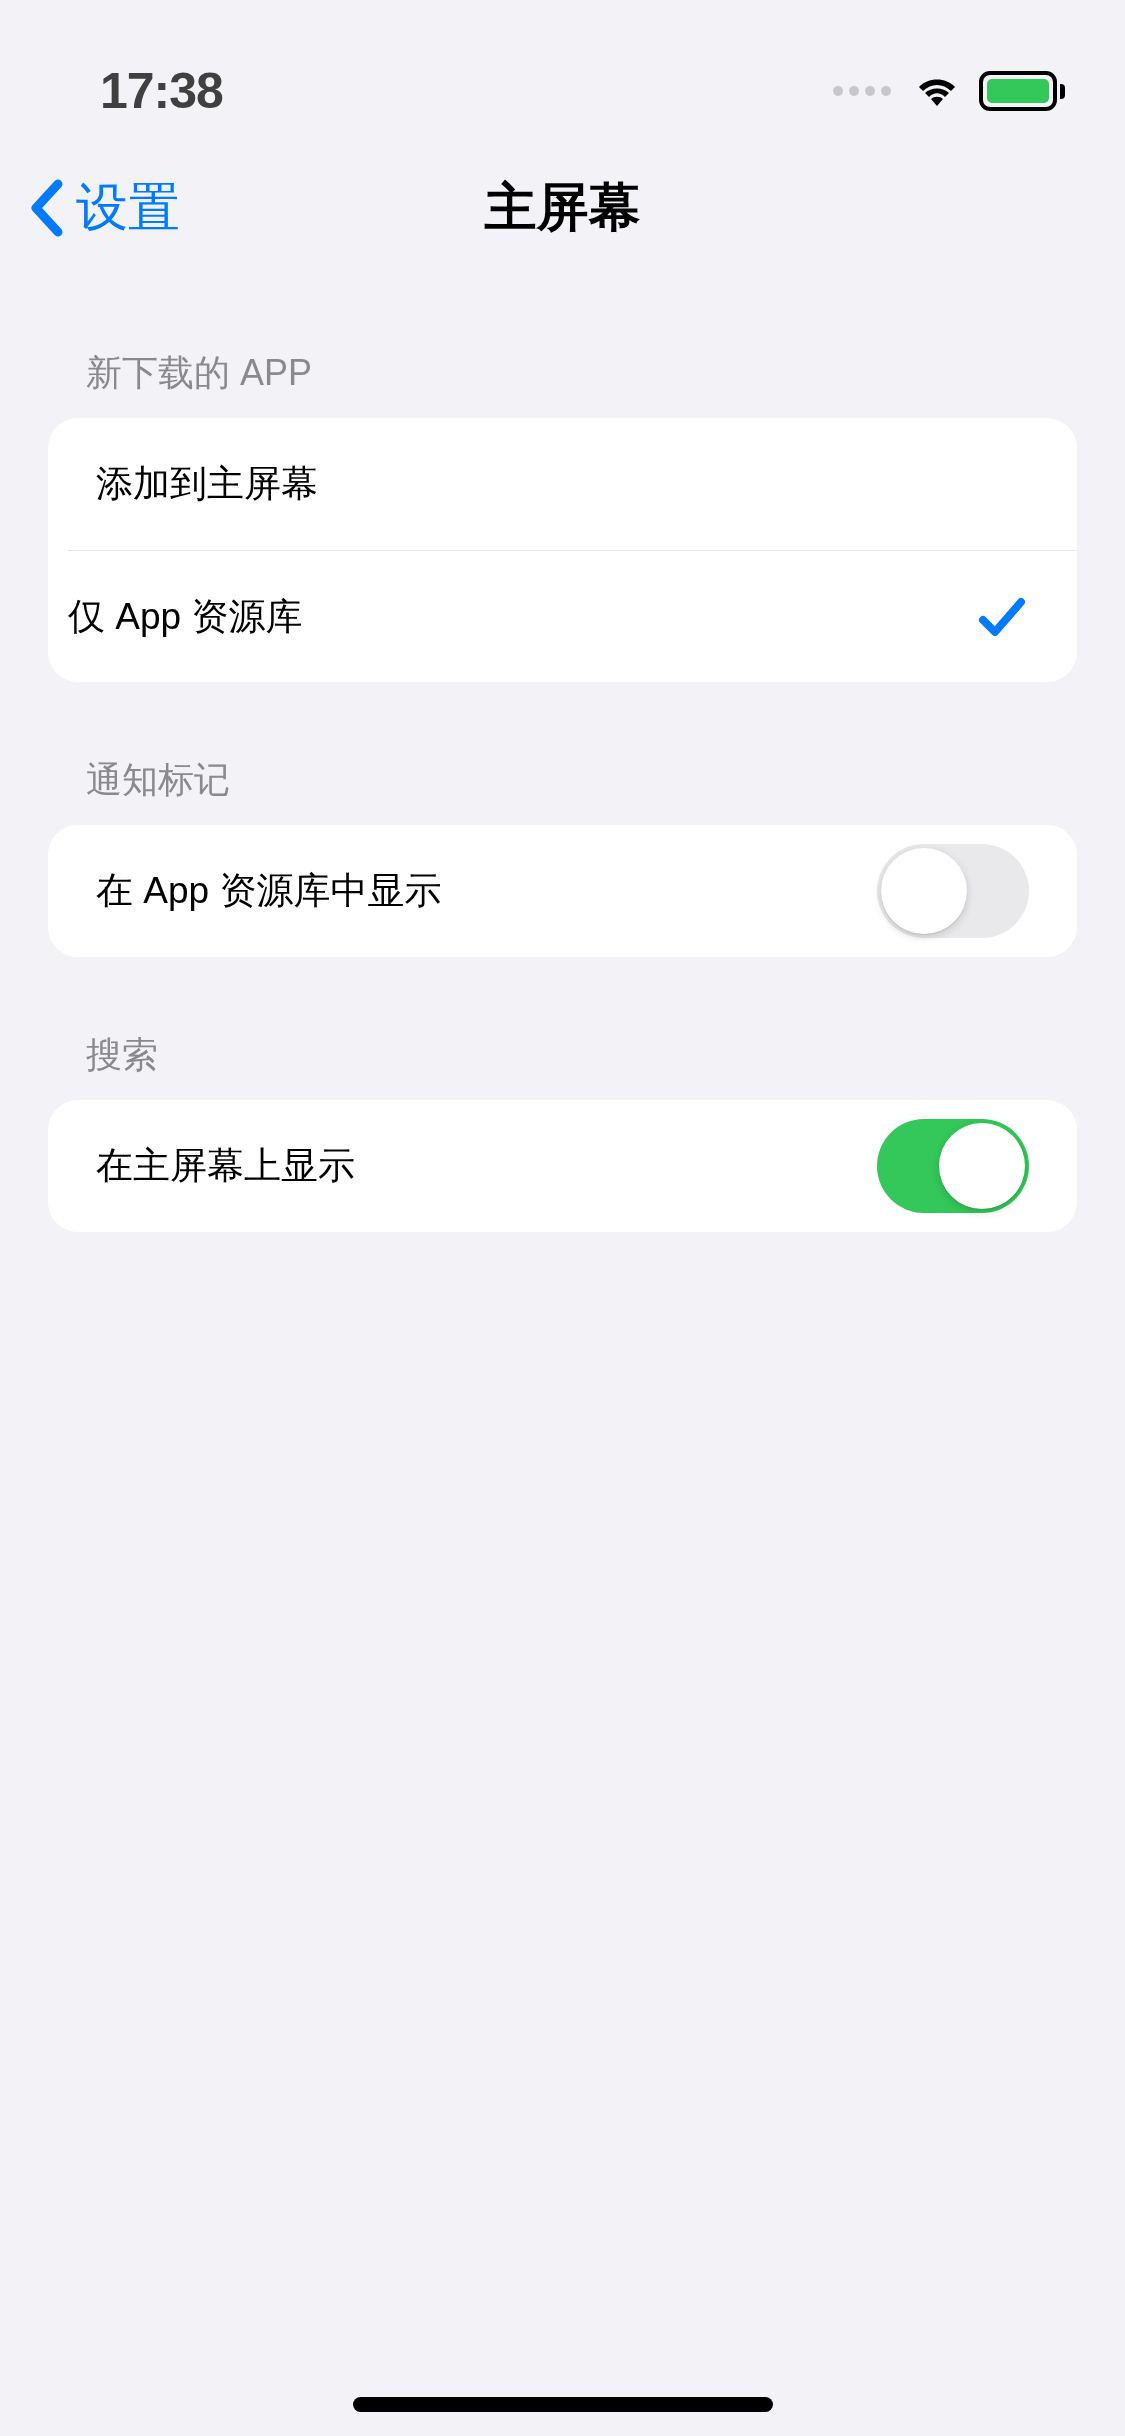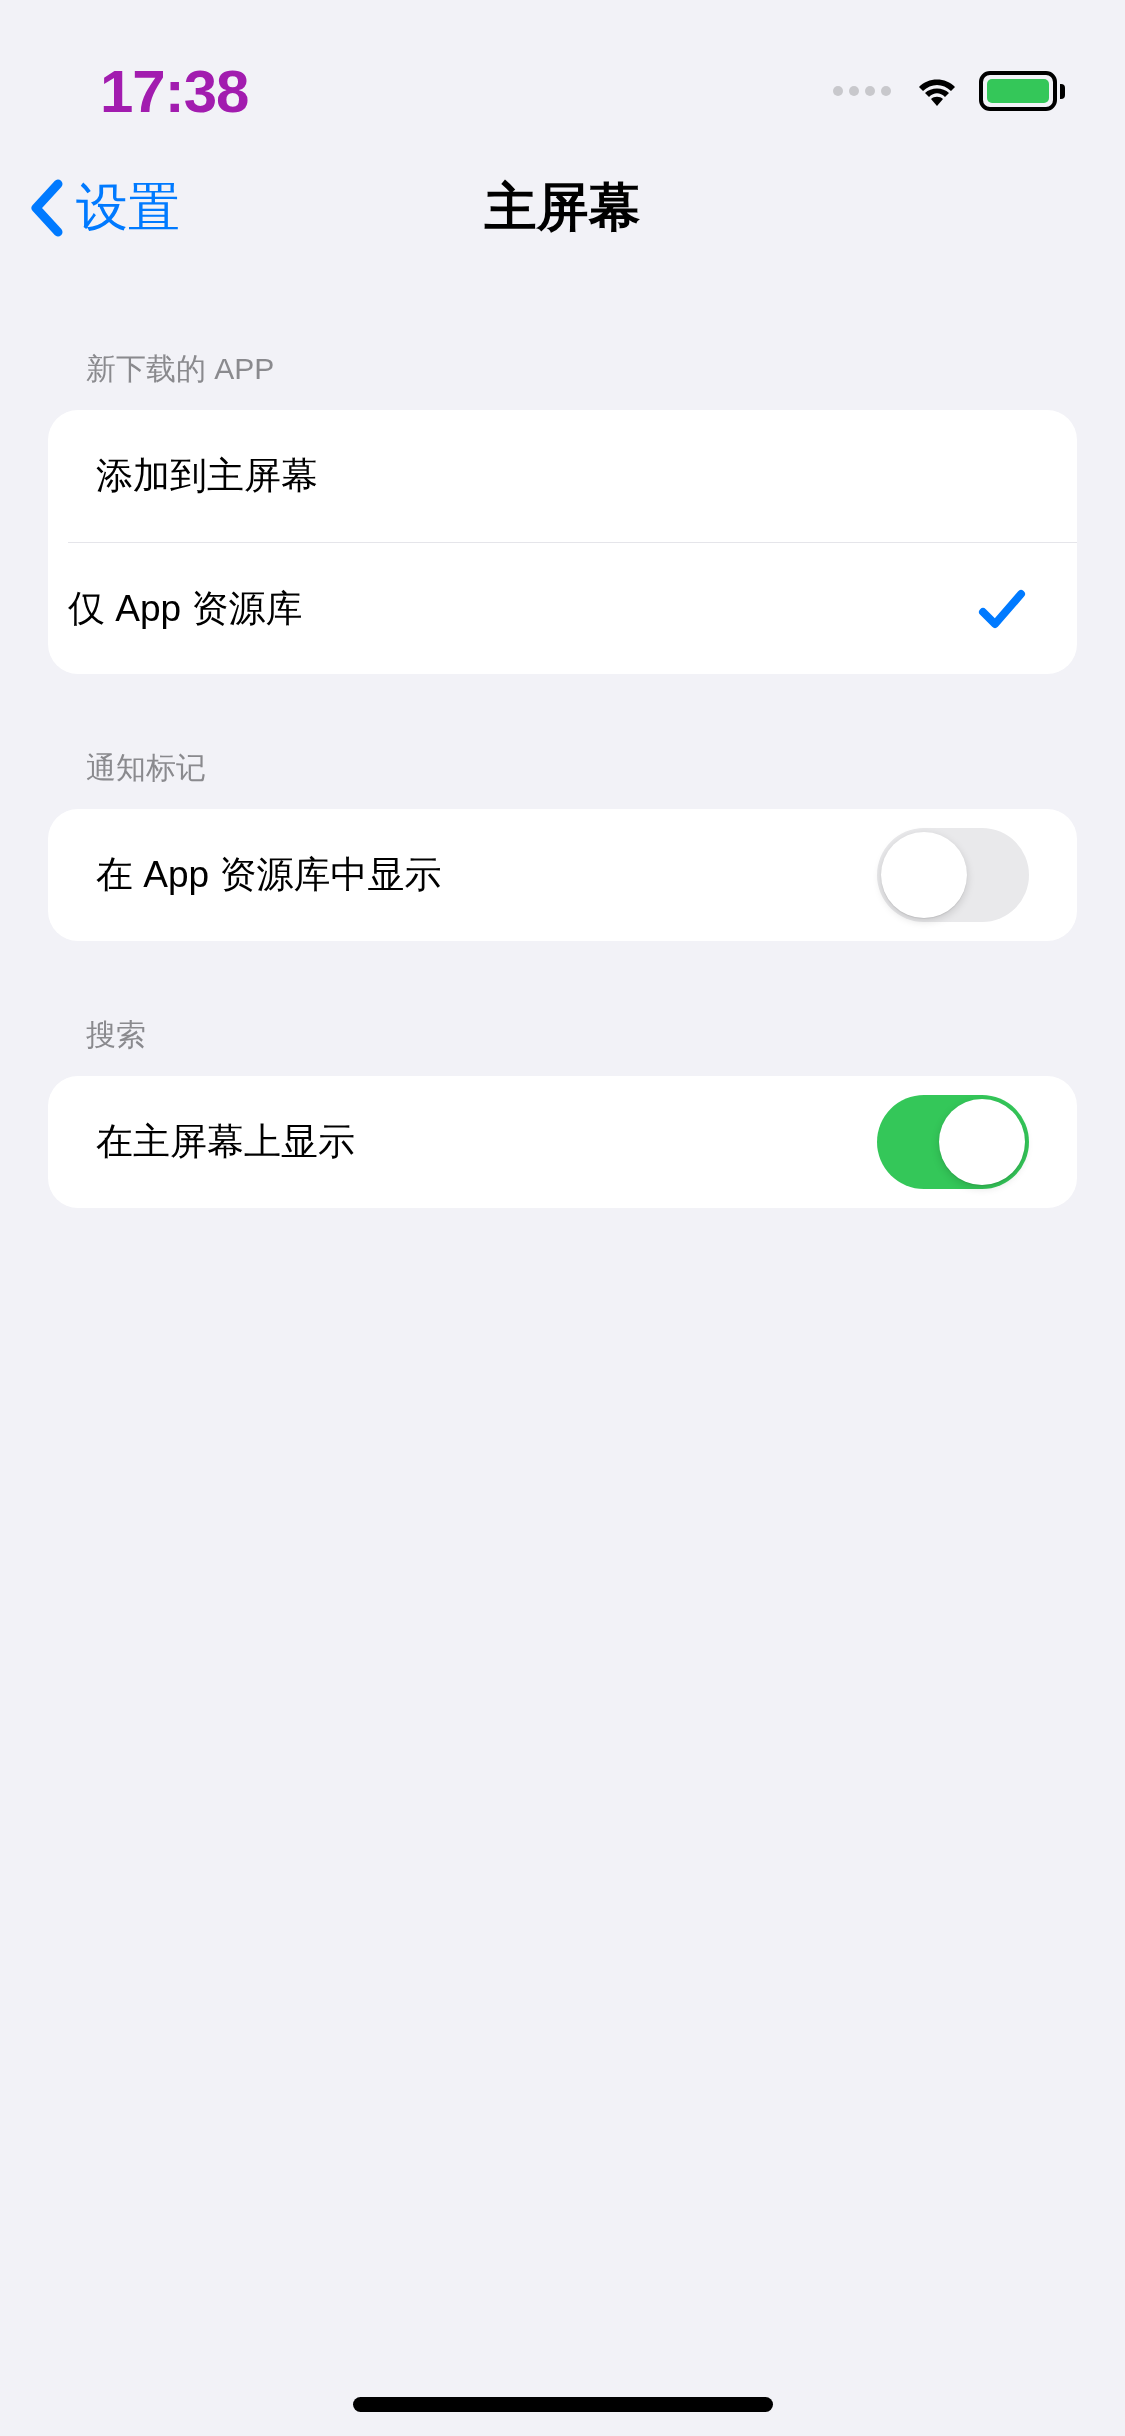--- a/index.html
+++ b/index.html
@@ -19,23 +19,23 @@
     
     
     .status-bar {
       display: flex;
       justify-content: space-between;
       align-items: center;
       padding: 42px 60px 0 100px;
       height: 140px;
     }
     .status-time {
-      font-size: 60px;
+      font-size: 50px;
       font-weight: 600;
-      color: #a21caf;
+      color: #404040;
       letter-spacing: -1px;
     }
     .status-right {
       display: flex;
       align-items: center;
       gap: 16px;
     }
     .cell-dots {
       display: flex;
       gap: 6px;
@@ -103,21 +103,21 @@
       font-weight: 600;
       color: #000000;
     }
     
     
     .content {
       padding: 0 48px;
     }
     
     .section-header {
-      font-size: 30px;
+      font-size: 36px;
       color: #8a8a8e;
       padding: 74px 0 20px 38px;
       letter-spacing: 0;
     }
     
     .group {
       background: #ffffff;
       border-radius: 30px;
       overflow: hidden;
     }

